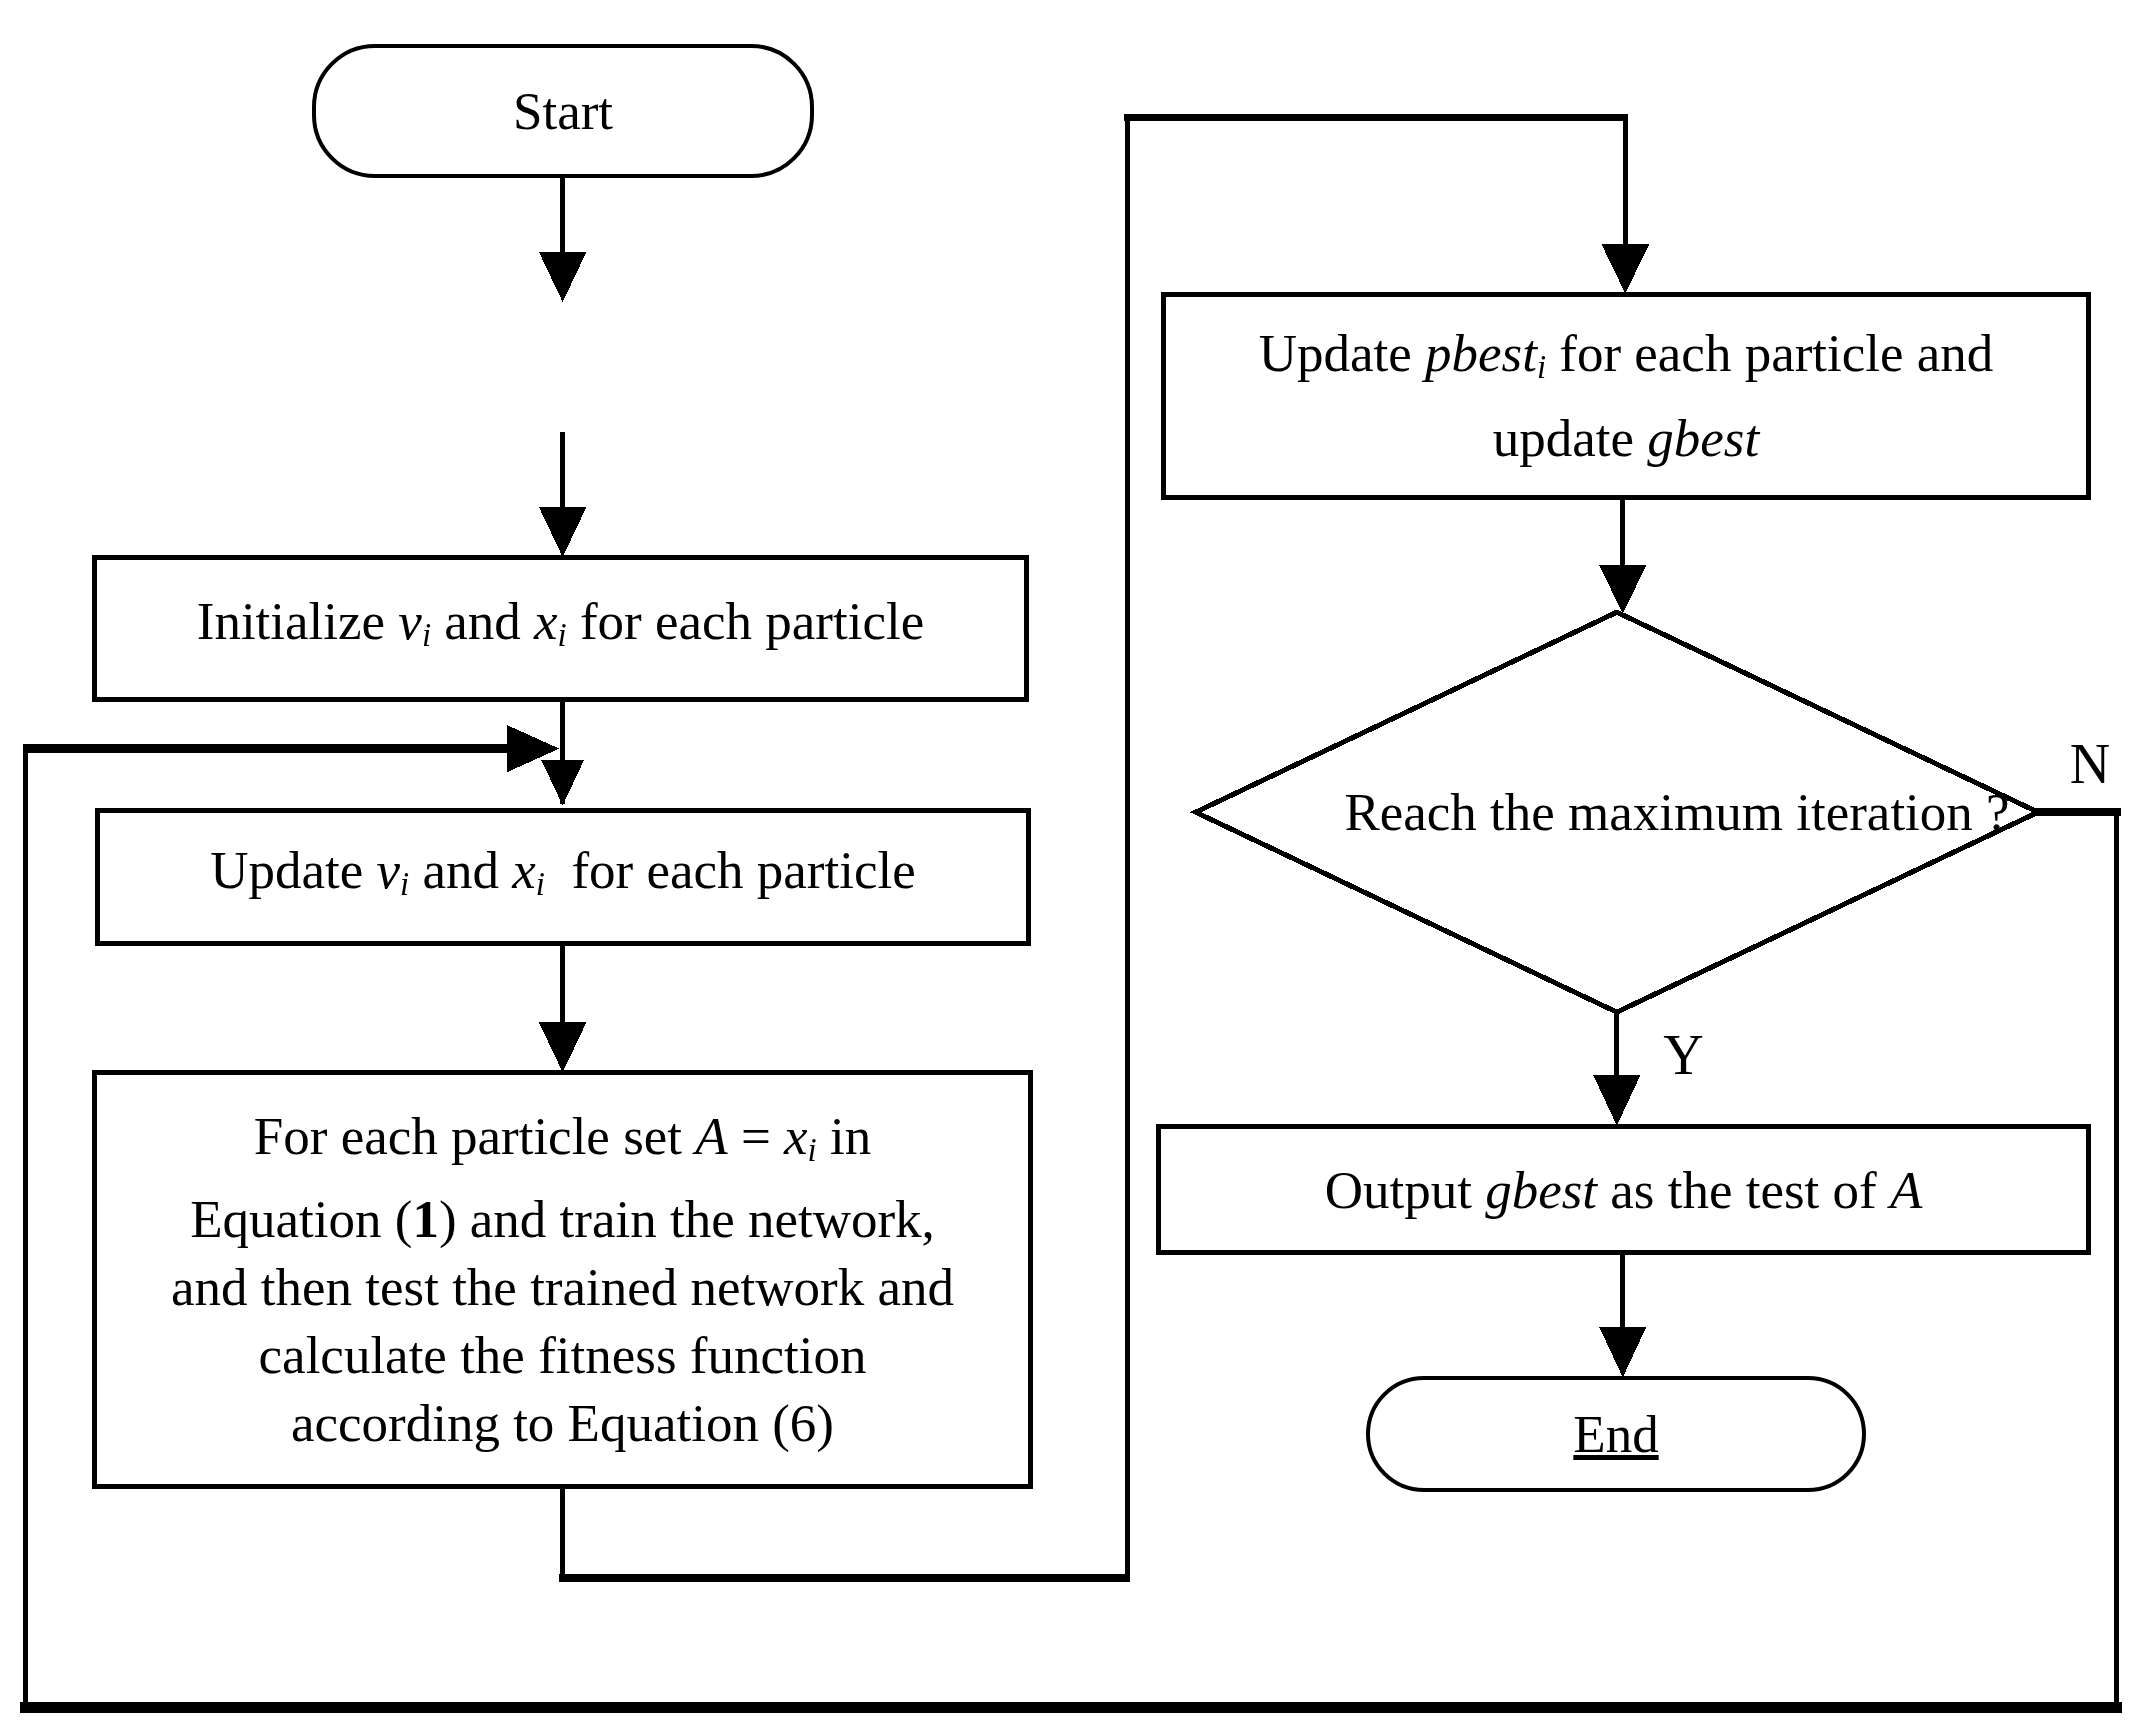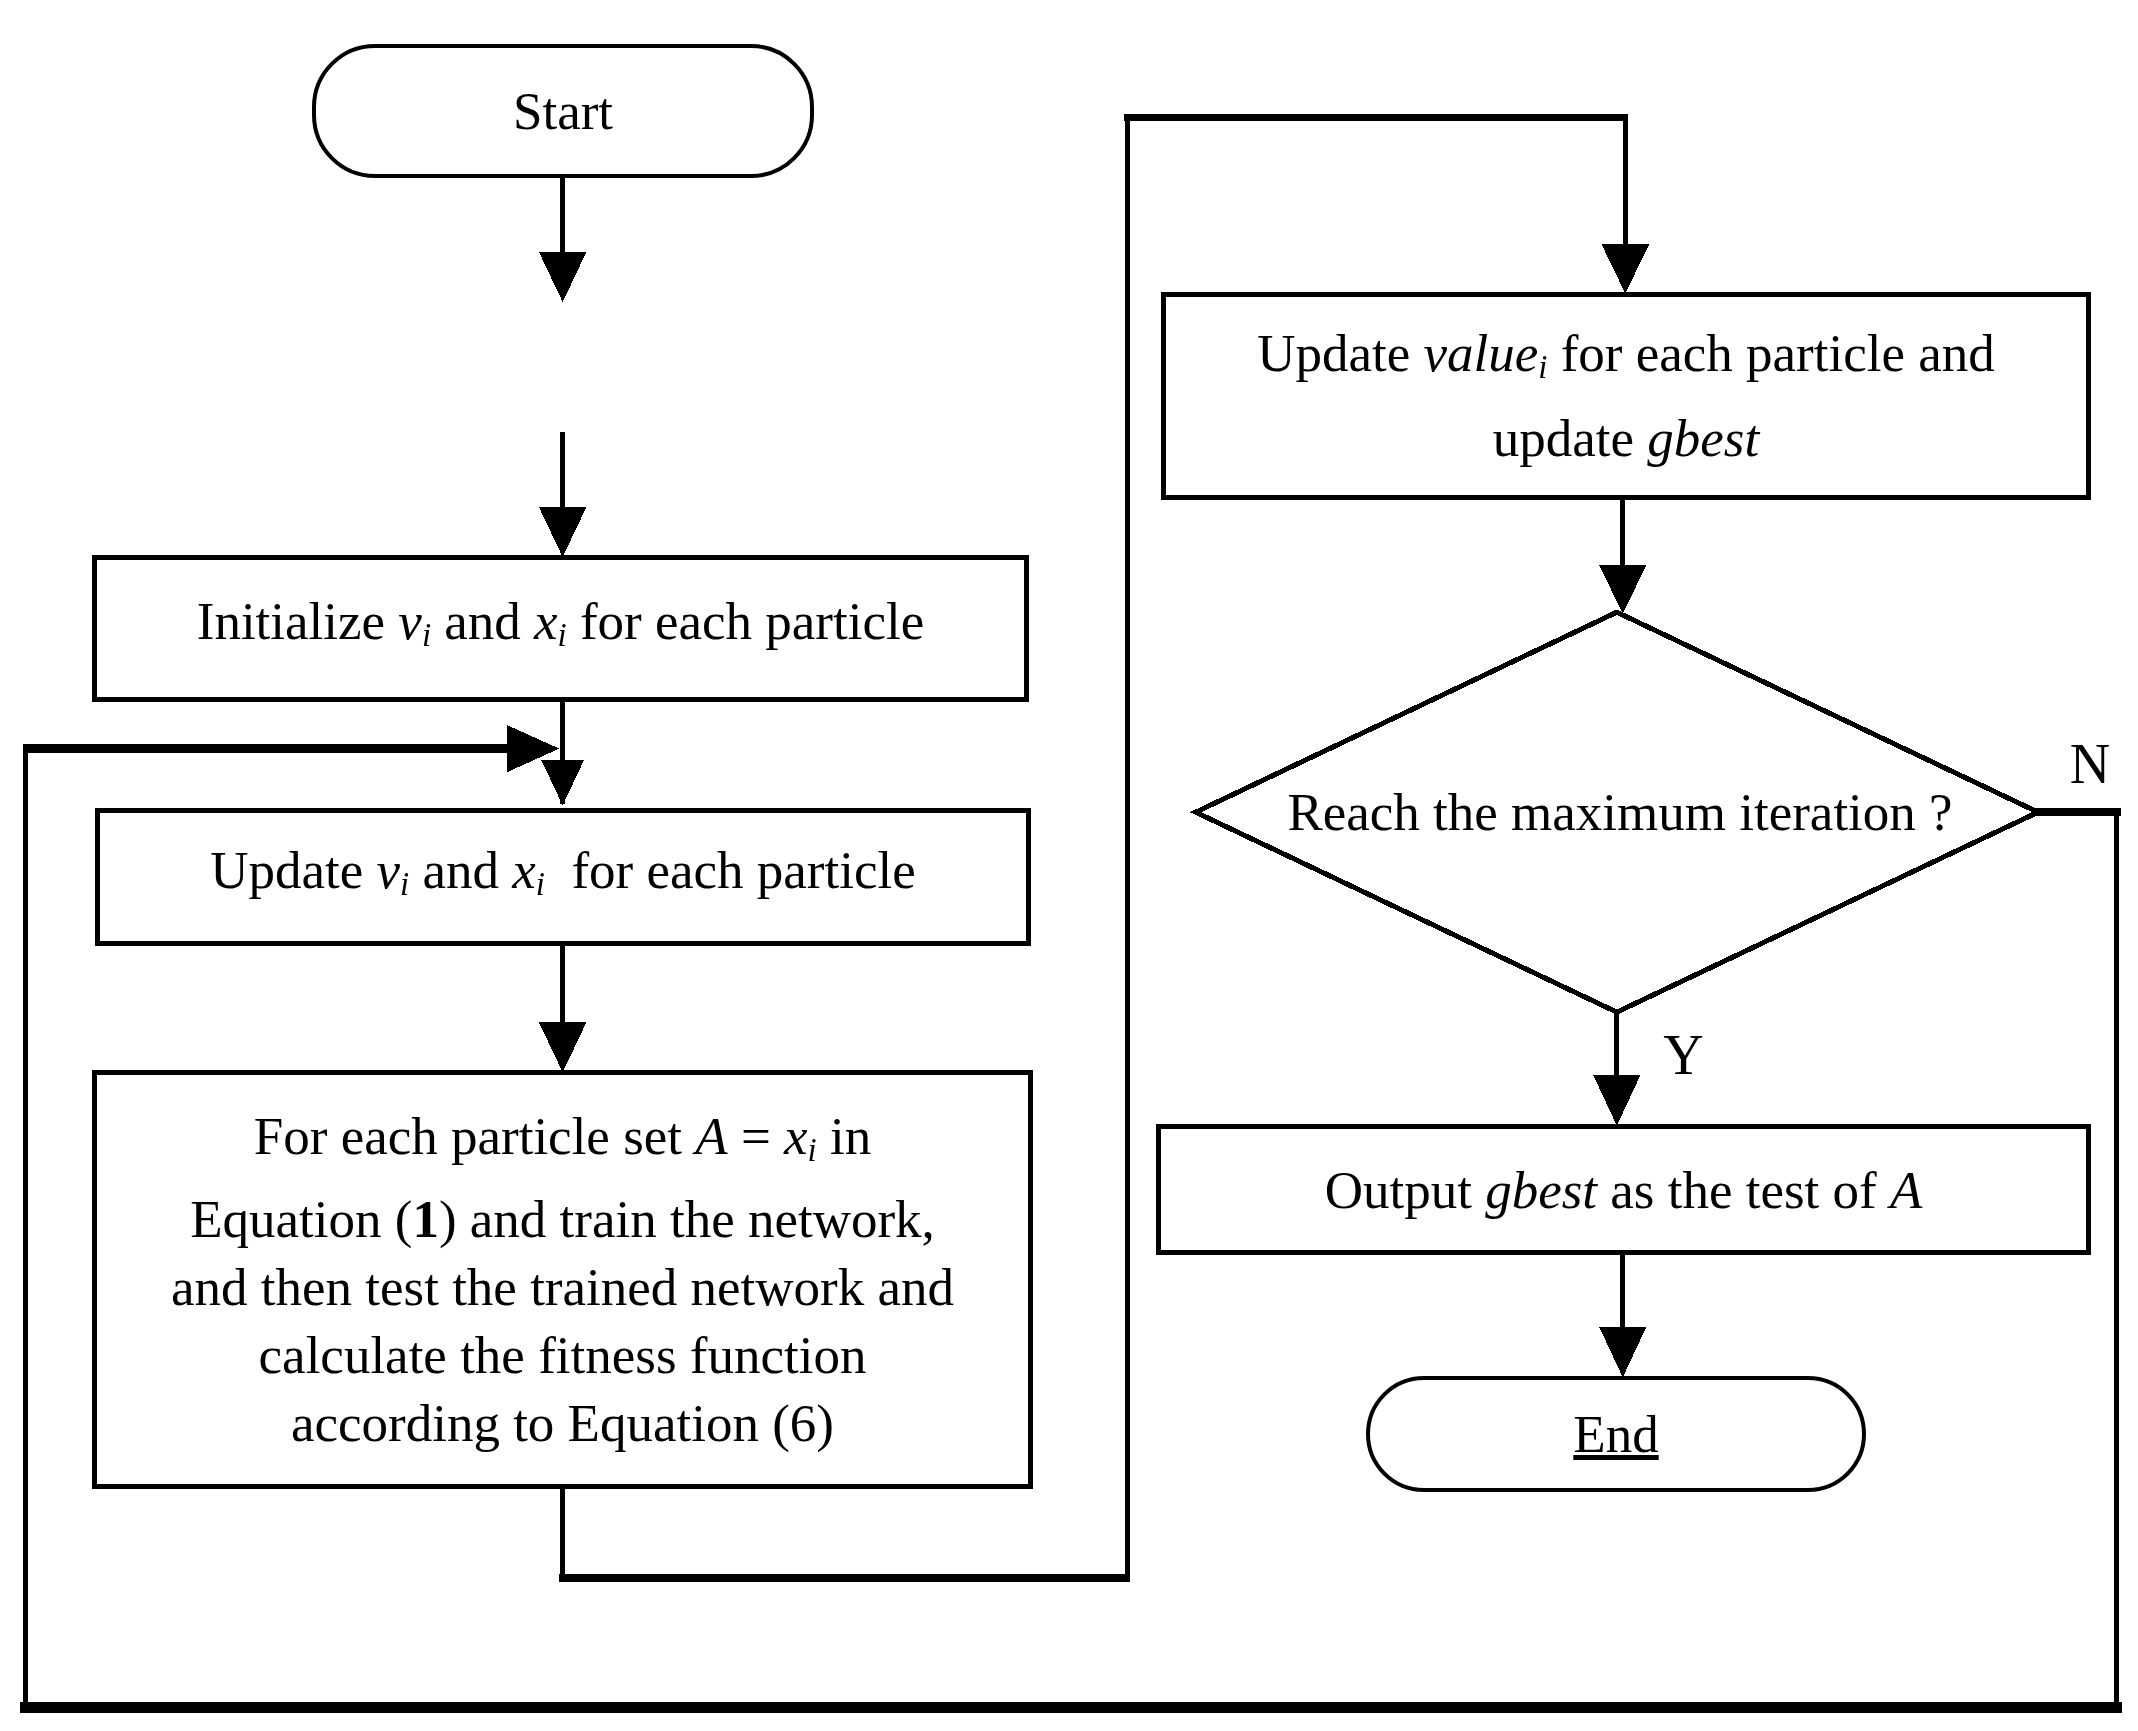--- a/index.html
+++ b/index.html
@@ -75,23 +75,23 @@
 
   <div class="node terminator" style="left:312px; top:44px; width:502px; height:134px;">Start</div>
 
 
   <div class="node" style="left:92px; top:555px; width:937px; height:147px;"><div><span>Initialize </span><span class="i">v</span><span class="i sub">i</span><span> and </span><span class="i">x</span><span class="i sub">i</span><span> for each particle</span></div></div>
 
   <div class="node" style="left:95px; top:808px; width:936px; height:138px;text-align:center;"><div><span>Update </span><span class="i">v</span><span class="i sub">i</span><span> and </span><span class="i">x</span><span class="i sub">i</span><span>  for each particle</span></div></div>
 
   <div class="node" style="left:92px; top:1070px; width:941px; height:419px;"><div><span>For each particle set </span><span class="i">A</span><span> = </span><span class="i">x</span><span class="i sub">i</span><span> in</span></div><div><span>Equation (</span><span class="b">1</span><span>) and train the network,</span></div><div><span>and then test the trained network and</span></div><div><span>calculate the fitness function</span></div><div><span>according to Equation (6)</span></div></div>
 
-  <div class="node lh84" style="left:1161px; top:292px; width:930px; height:208px;"><div><span>Update </span><span class="i">value</span><span class="i sub">i</span><span> for each particle and</span></div><div><span>update </span><span class="i">gbest</span></div></div>
+  <div class="node lh84" style="left:1161px; top:292px; width:930px; height:208px;"><div><span>Update </span><span class="i">pbest</span><span class="i sub">i</span><span> for each particle and</span></div><div><span>update </span><span class="i">gbest</span></div></div>
 
-  <div class="overlay decision-text" style="left:1215px; top:773px; width:810px; height:78px;"><div><span>Reach the maximum iteration ?</span></div></div>
+  <div class="overlay decision-text" style="left:1272px; top:773px; width:810px; height:78px;"><div><span>Reach the maximum iteration ?</span></div></div>
 
   <div class="overlay branch" style="left:2051px; top:725px; width:78px; height:78px;">N</div>
 
   <div class="overlay branch" style="left:1648px; top:1014px; width:71px; height:81px;">Y</div>
 
   <div class="node" style="left:1156px; top:1124px; width:935px; height:131px;"><div><span>Output </span><span class="i">gbest</span><span> as the test of </span><span class="i">A</span></div></div>
 
   <div class="node terminator" style="left:1366px; top:1376px; width:500px; height:116px;text-decoration:underline;">End</div>
 
 </div>

